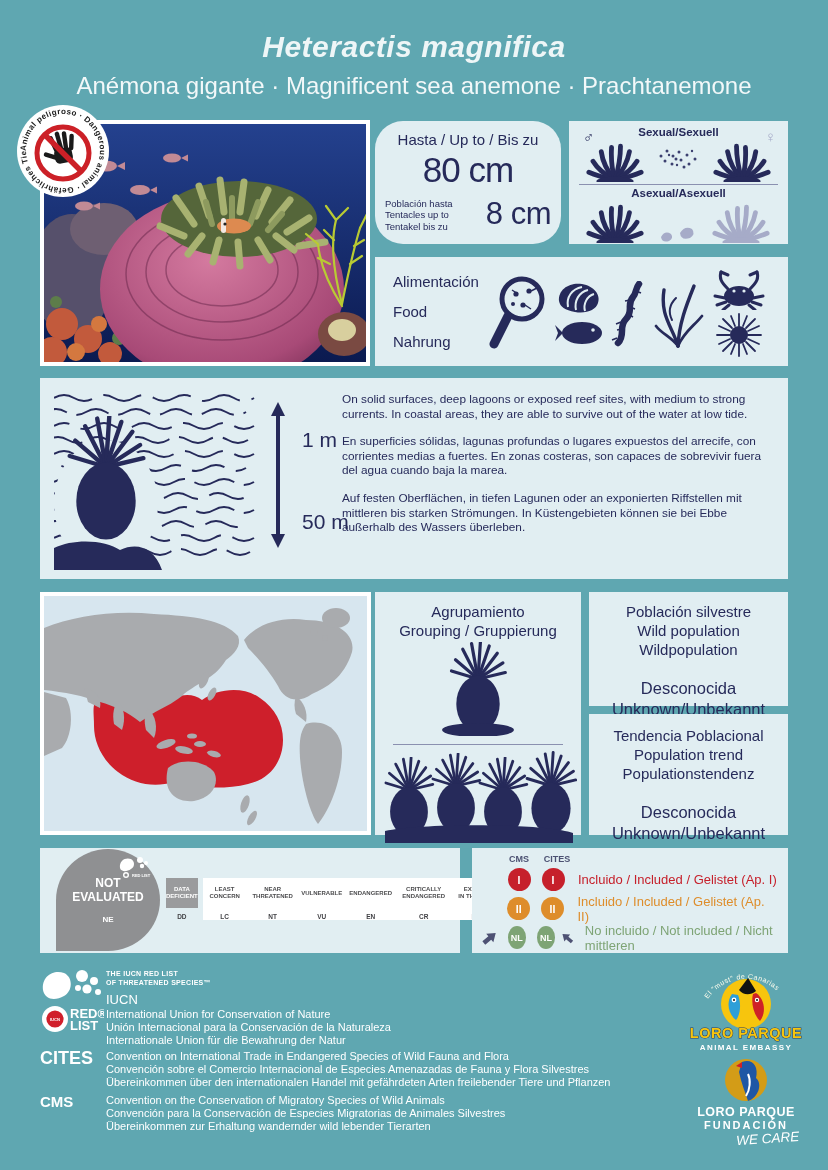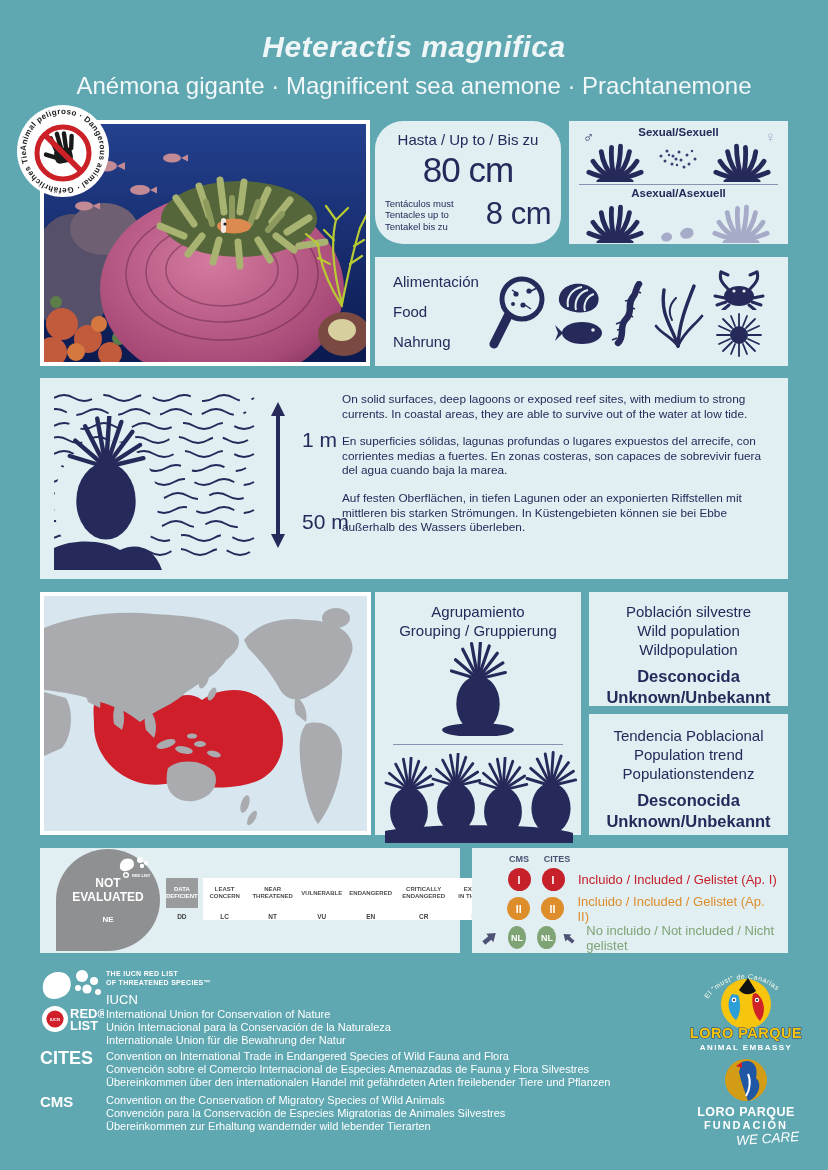--- a/index.html
+++ b/index.html
@@ -52,21 +52,21 @@
   
   .map-box { left:40px; top:592px; width:331px; height:243px; border:4px solid #fff; background:#d7e6ef; }
   
   .group-box { left:375px; top:592px; width:206px; height:243px; padding:10px 6px; text-align:center; }
   .group-head { font-size:15px; line-height:19px; }
   .group-divider { border-top:1.5px solid #8a90b0; margin:4px 12px; }
   
   .pop-box { left:589px; top:592px; width:199px; height:114px; padding:10px 4px; text-align:center; }
   .trend-box { left:589px; top:714px; width:199px; height:121px; padding:12px 4px; text-align:center; }
   .pt-head { font-size:15px; line-height:19px; }
-  .pt-val { font-size:16.5px; font-weight:bold; line-height:21px; margin-top:7px; }
+  .pt-val { font-size:16.5px; font-weight:normal; line-height:21px; margin-top:19px; }
   
   .iucn-box { left:40px; top:848px; width:420px; height:105px; }
   .ne-circle { position:absolute; left:16px; top:8px; width:104px; height:104px; top:0px;
     background:#8f9092; border-radius:50% 50% 50% 0; color:#fff; text-align:center;
     display:flex; flex-direction:column; justify-content:center; }
   .ne-circle { top:1px; height:102px; }
   .ne-label { font-size:12px; font-weight:bold; line-height:14px; }
   .ne-code { font-size:8px; font-weight:bold; margin-top:11px; }
   .mini-logo { position:absolute; right:8px; top:7px; width:34px; height:22px; }
   .scale-row { position:absolute; left:126px; top:30px; right:10px; display:flex; align-items:flex-start; }
@@ -253,21 +253,21 @@
           <path d="M39,52 L30,47"></path>
       </g>
     </g>
     <line x1="29" y1="31" x2="65" y2="67" stroke="#cc2027" stroke-width="5.5"></line>
   </svg>
 
   <div class="panel size-box">
     <div class="size-head">Hasta / Up to / Bis zu</div>
     <div class="size-val">80 cm</div>
     <div class="size-bottom">
-      <div class="tent-lines pre">Tentáculos must
+      <div class="tent-lines pre">Población hasta
 Tentacles up to
 Tentakel bis zu</div>
       <div class="tent-val">8 cm</div>
     </div>
   </div>
 
   <div class="panel repro-box">
     <div class="repro-half">
       <span class="sym m">♂</span>
       <span class="sym f">♀</span>
@@ -578,21 +578,21 @@
       <div class="arrow-slot">
         <svg width="20" height="20" viewBox="0 0 36 36">
           <polygon points="0,14 14,14 14,8 28,18 14,28 14,22 0,22" fill="#4e5274" transform="rotate(-40 14 18)"></polygon>
         </svg>
       </div>
       <div class="cbadge r3 nl">NL</div>
       <div class="cbadge r3 nl">NL</div>
       <svg width="20" height="20" viewBox="0 0 36 36">
         <polygon points="0,14 14,14 14,8 28,18 14,28 14,22 0,22" fill="#4e5274" transform="rotate(-140 14 18)"></polygon>
       </svg>
-      <div class="conv-label t3">No incluido / Not included / Nicht gelistet</div>
+      <div class="conv-label t3">No incluido / Not included / Nicht mittleren</div>
     </div>
   </div>
 
   <div class="footer">
     <svg class="rl-logo" viewBox="0 0 64 66">
       <path d="M3,22 C1,8 14,1 24,5 C33,9 33,23 24,28 C15,33 5,32 3,22 Z" fill="#fff"></path>
       <circle cx="42" cy="8" r="6" fill="#fff"></circle>
         <circle cx="54" cy="13" r="4" fill="#fff"></circle>
       <circle cx="47" cy="21" r="4.6" fill="#fff"></circle>
         <circle cx="58" cy="24" r="3" fill="#fff"></circle>

